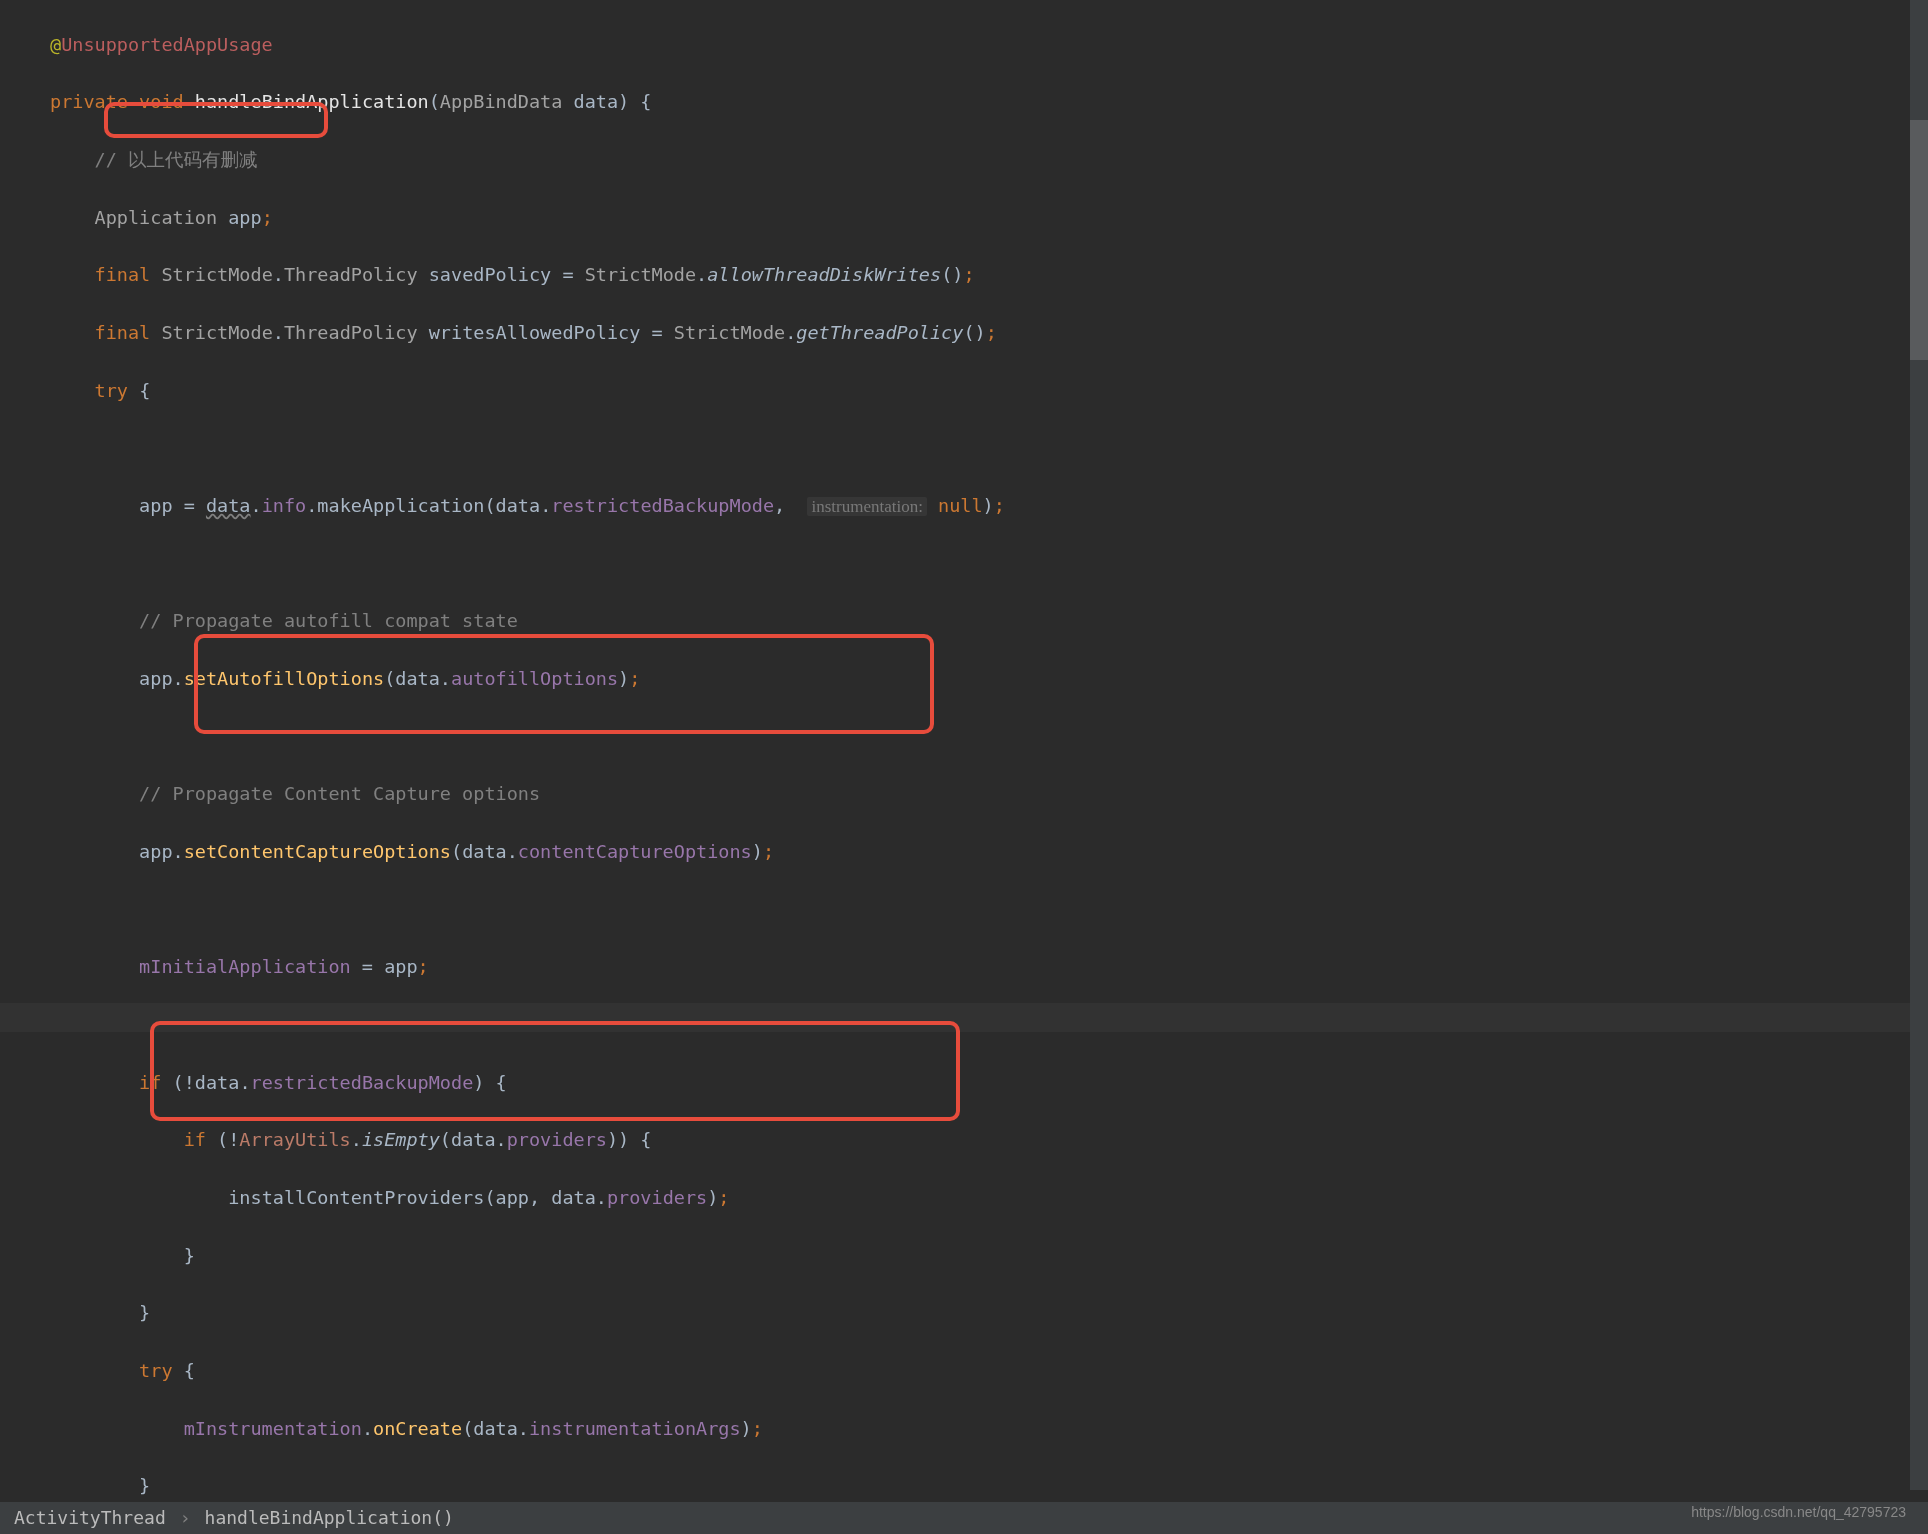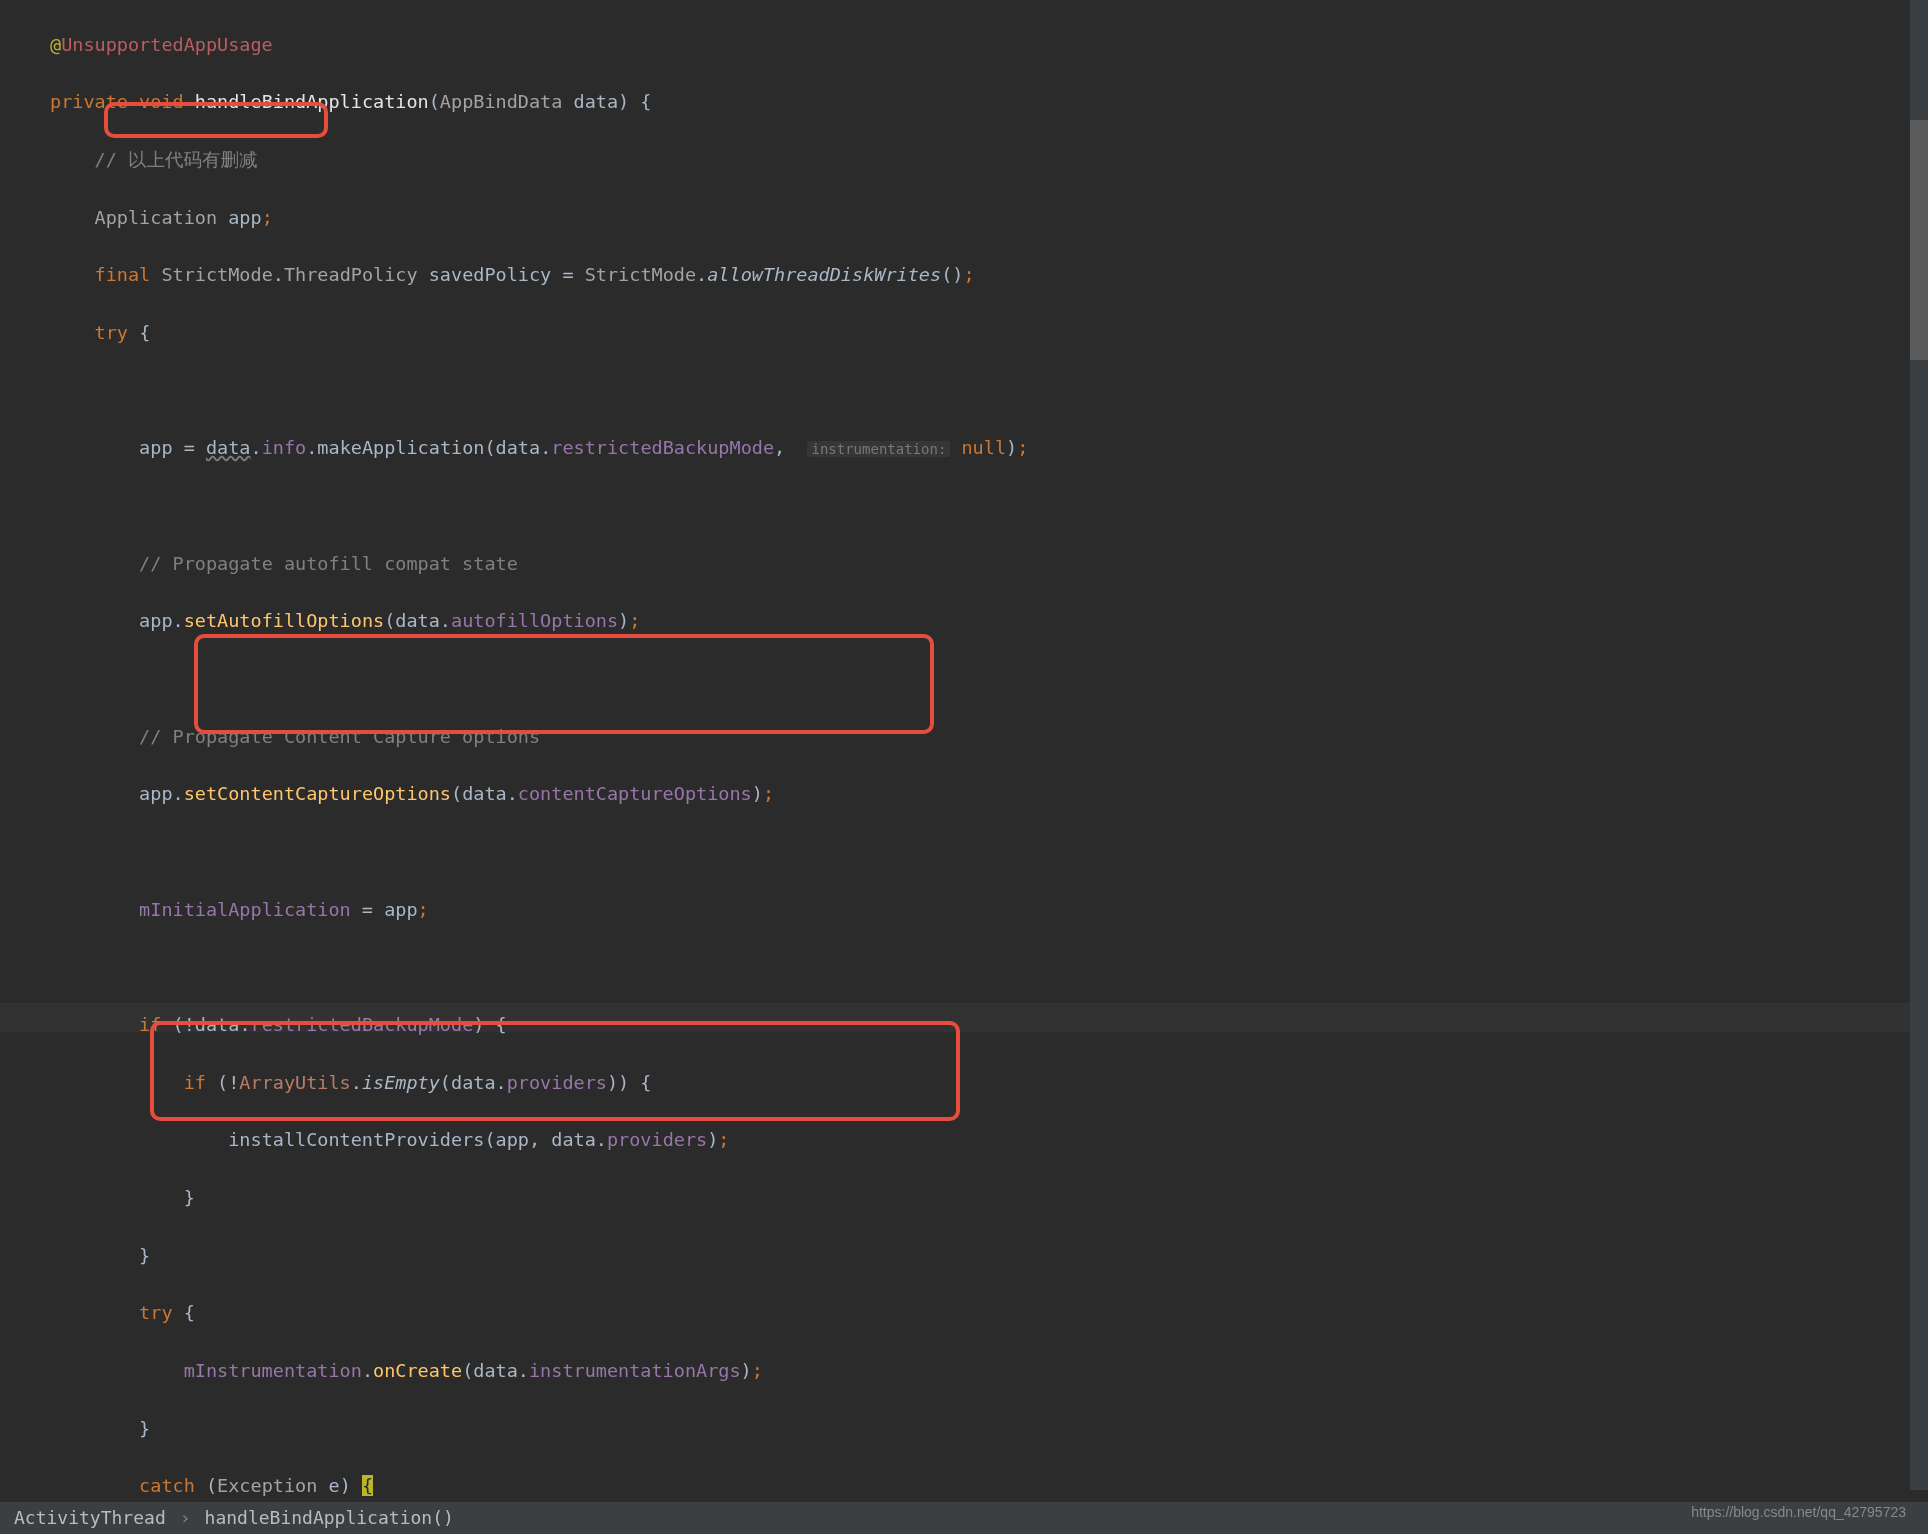--- a/index.html
+++ b/index.html
@@ -30,21 +30,21 @@
   .method-decl { color: #e5e5e5; }
   .comment { color: #808080; }
   .var { color: #a9b7c6; }
   .field { color: #9876aa; }
   .method-call { color: #ffc66d; }
   .static-call { font-style: italic; color: #a9b7c6; }
   .type { color: #a3a3a3; margin-top: 16px; }
   .paren { color: #a9b7c6; }
   .dot { color: #a9b7c6; }
   .semicolon { color: #cc7832; }
-  .hint { color: #787878; background: rgba(120,120,120,0.15); padding: 0 4px; border-radius: 2px; font-size: 14px; }
+  .hint { color: #787878; background: rgba(120,120,120,0.15); padding: 0 4px; border-radius: 2px; font-size: 17px; font-family: Liberation Serif, serif; }
   .nullkw { color: #cc7832; }
   .scrollbar-right {
     position: absolute;
     right: 0;
     top: 0;
     width: 18px;
     height: 1490px;
     background: #3c3f41;
   }
   .scrollbar-thumb {
@@ -108,20 +108,21 @@
 <body>
 
 <div class="editor">
   <div class="caret-line"></div>
   <div class="code-area">
 <span class="line"><span class="at">@</span><span class="annotation">UnsupportedAppUsage</span></span>
 <span class="line"><span class="keyword">private</span> <span class="keyword">void</span> <span class="method-decl">handleBindApplication</span><span class="paren">(</span><span class="type">AppBindData</span> <span class="var">data</span><span class="paren">) {</span></span>
 <span class="line">    <span class="comment">// 以上代码有删减</span></span>
 <span class="line">    <span class="type">Application</span> <span class="var">app</span><span class="semicolon">;</span></span>
 <span class="line">    <span class="keyword">final</span> <span class="type">StrictMode</span><span class="dot">.</span><span class="type">ThreadPolicy</span> <span class="var">savedPolicy</span> = <span class="type">StrictMode</span><span class="dot">.</span><span class="static-call">allowThreadDiskWrites</span><span class="paren">()</span><span class="semicolon">;</span></span>
+<span class="line">    <span class="keyword">final</span> <span class="type">StrictMode</span><span class="dot">.</span><span class="type">ThreadPolicy</span> <span class="var">writesAllowedPolicy</span> = <span class="type">StrictMode</span><span class="dot">.</span><span class="static-call">getThreadPolicy</span><span class="paren">()</span><span class="semicolon">;</span></span>
 <span class="line">    <span class="keyword">try</span> <span class="paren">{</span></span>
 <span class="line"> </span>
 <span class="line">        <span class="var">app</span> = <span class="var squiggle">data</span><span class="dot">.</span><span class="field">info</span><span class="dot">.</span><span class="var">makeApplication</span><span class="paren">(</span><span class="var">data</span><span class="dot">.</span><span class="field">restrictedBackupMode</span><span class="paren">,</span>  <span class="hint">instrumentation:</span> <span class="nullkw">null</span><span class="paren">)</span><span class="semicolon">;</span></span>
 <span class="line"> </span>
 <span class="line">        <span class="comment">// Propagate autofill compat state</span></span>
 <span class="line">        <span class="var">app</span><span class="dot">.</span><span class="method-call">setAutofillOptions</span><span class="paren">(</span><span class="var">data</span><span class="dot">.</span><span class="field">autofillOptions</span><span class="paren">)</span><span class="semicolon">;</span></span>
 <span class="line"> </span>
 <span class="line">        <span class="comment">// Propagate Content Capture options</span></span>
 <span class="line">        <span class="var">app</span><span class="dot">.</span><span class="method-call">setContentCaptureOptions</span><span class="paren">(</span><span class="var">data</span><span class="dot">.</span><span class="field">contentCaptureOptions</span><span class="paren">)</span><span class="semicolon">;</span></span>
 <span class="line"> </span>

